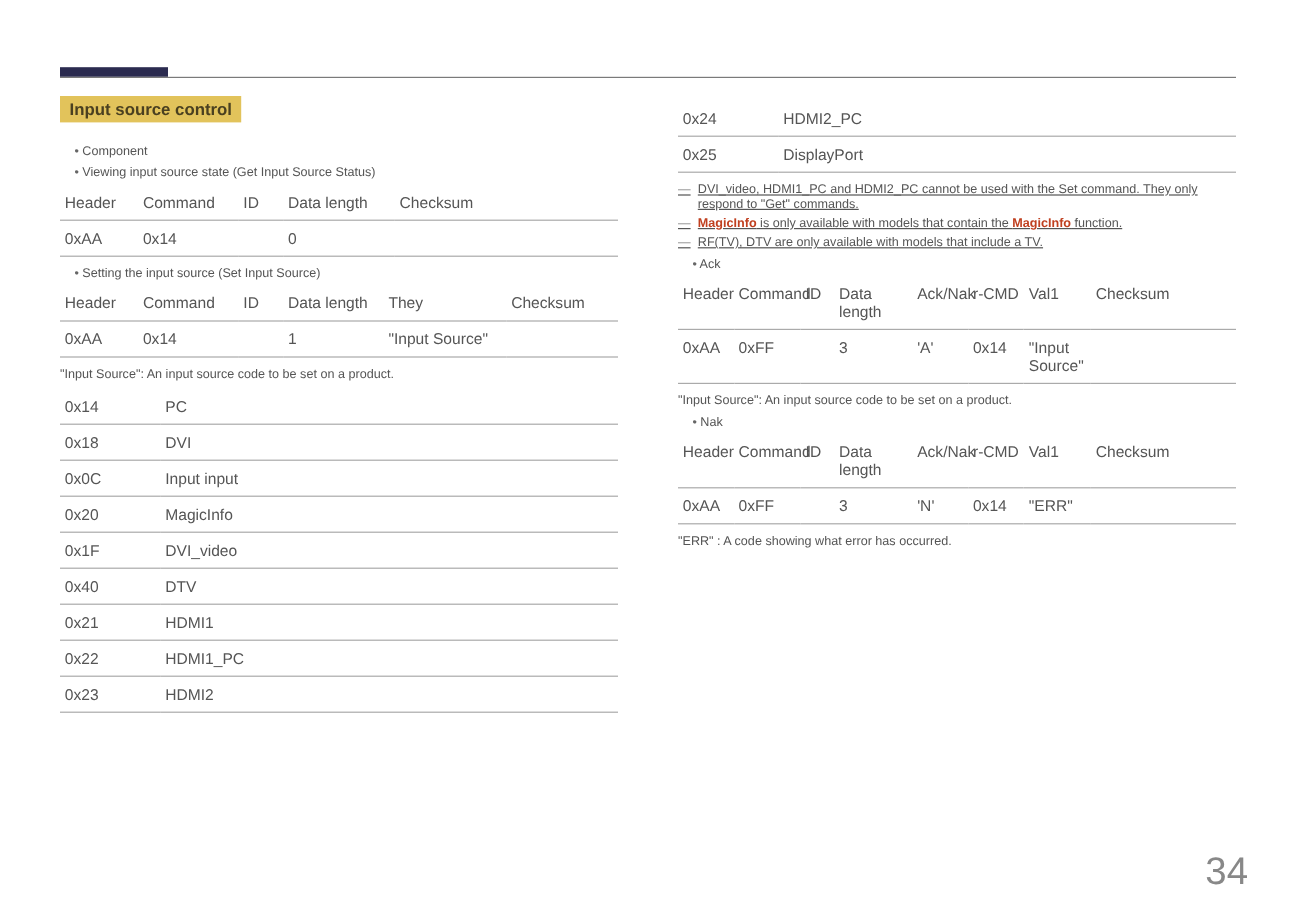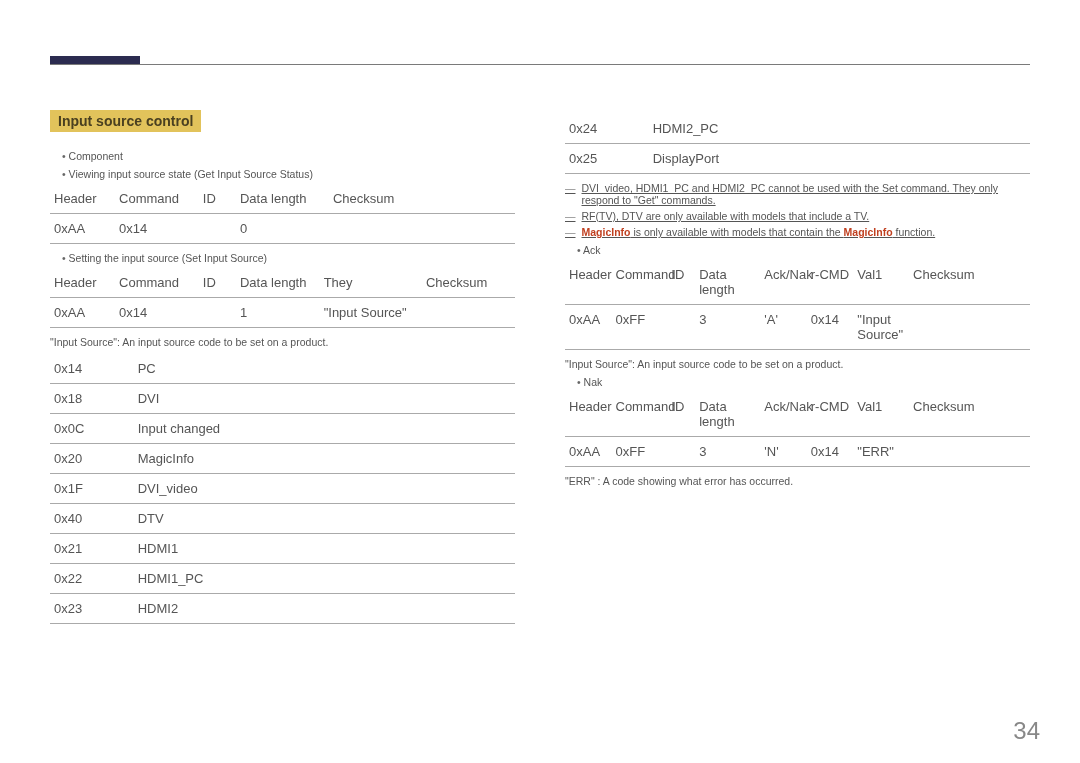--- a/index.html
+++ b/index.html
@@ -6,21 +6,21 @@
   body {
     font-family: Arial, Helvetica, sans-serif;
     width: 1080px;
     height: 763px;
     background: #fff;
     color: #444;
     font-size: 10.5px;
     position: relative;
   }
   .page {
-    padding: 70px 50px 40px 50px;
+    padding: 40px 50px 40px 50px;
     position: relative;
     height: 100%;
   }
   .top-rule {
     position: absolute;
     top: 64px;
     left: 50px;
     right: 50px;
     border-bottom: 1px solid #7a7a7a;
   }
@@ -114,21 +114,21 @@
   .ack-table th:nth-child(3),.ack-table td:nth-child(3){width:6%}
   .ack-table th:nth-child(4),.ack-table td:nth-child(4){width:14%}
   .ack-table th:nth-child(5),.ack-table td:nth-child(5){width:10%}
   .ack-table th:nth-child(6),.ack-table td:nth-child(6){width:10%}
   .ack-table th:nth-child(7),.ack-table td:nth-child(7){width:12%}
   .ack-table th:nth-child(8),.ack-table td:nth-child(8){width:auto}
   .page-number {
     position: absolute;
     bottom: 18px;
     right: 40px;
-    font-size: 24px;
+    font-size: 32px;
     color: #888;
     font-weight: 300;
   }
 </style>
 </head>
 <body>
 
 <div class="page">
   <div class="top-bar"></div>
   <div class="top-rule"></div>
@@ -188,21 +188,21 @@
             <tr>
               <td>0x14</td>
               <td>PC</td>
             </tr>
             <tr>
               <td>0x18</td>
               <td>DVI</td>
             </tr>
             <tr>
               <td>0x0C</td>
-              <td>Input changed</td>
+              <td>Input input</td>
             </tr>
             <tr>
               <td>0x20</td>
               <td>MagicInfo</td>
             </tr>
             <tr>
               <td>0x1F</td>
               <td>DVI_video</td>
             </tr>
             <tr>
@@ -234,29 +234,29 @@
             </tr>
             <tr>
               <td>0x25</td>
               <td>DisplayPort</td>
             </tr>
           </tbody>
       </table>
 
       <div class="dash-line">
           <span>DVI_video, HDMI1_PC and HDMI2_PC cannot be used with the Set command. They only respond to "Get" commands.</span>
-        </div>
-      <div class="dash-line">
-          <span>RF(TV), DTV are only available with models that include a TV.</span>
         </div>
       <div class="dash-line">
         <span>
           <span class="magic">MagicInfo</span><span> is only available with models that contain the </span><span class="magic">MagicInfo</span><span> function.</span>
         </span>
       </div>
+      <div class="dash-line">
+          <span>RF(TV), DTV are only available with models that include a TV.</span>
+        </div>
 
       <div class="bullet-line">Ack</div>
       <table class="ack-table">
         <tbody>
             <tr>
           <th>Header</th>
           <th>Command</th>
           <th>ID</th>
           <th>Data length</th>
           <th>Ack/Nak</th>

